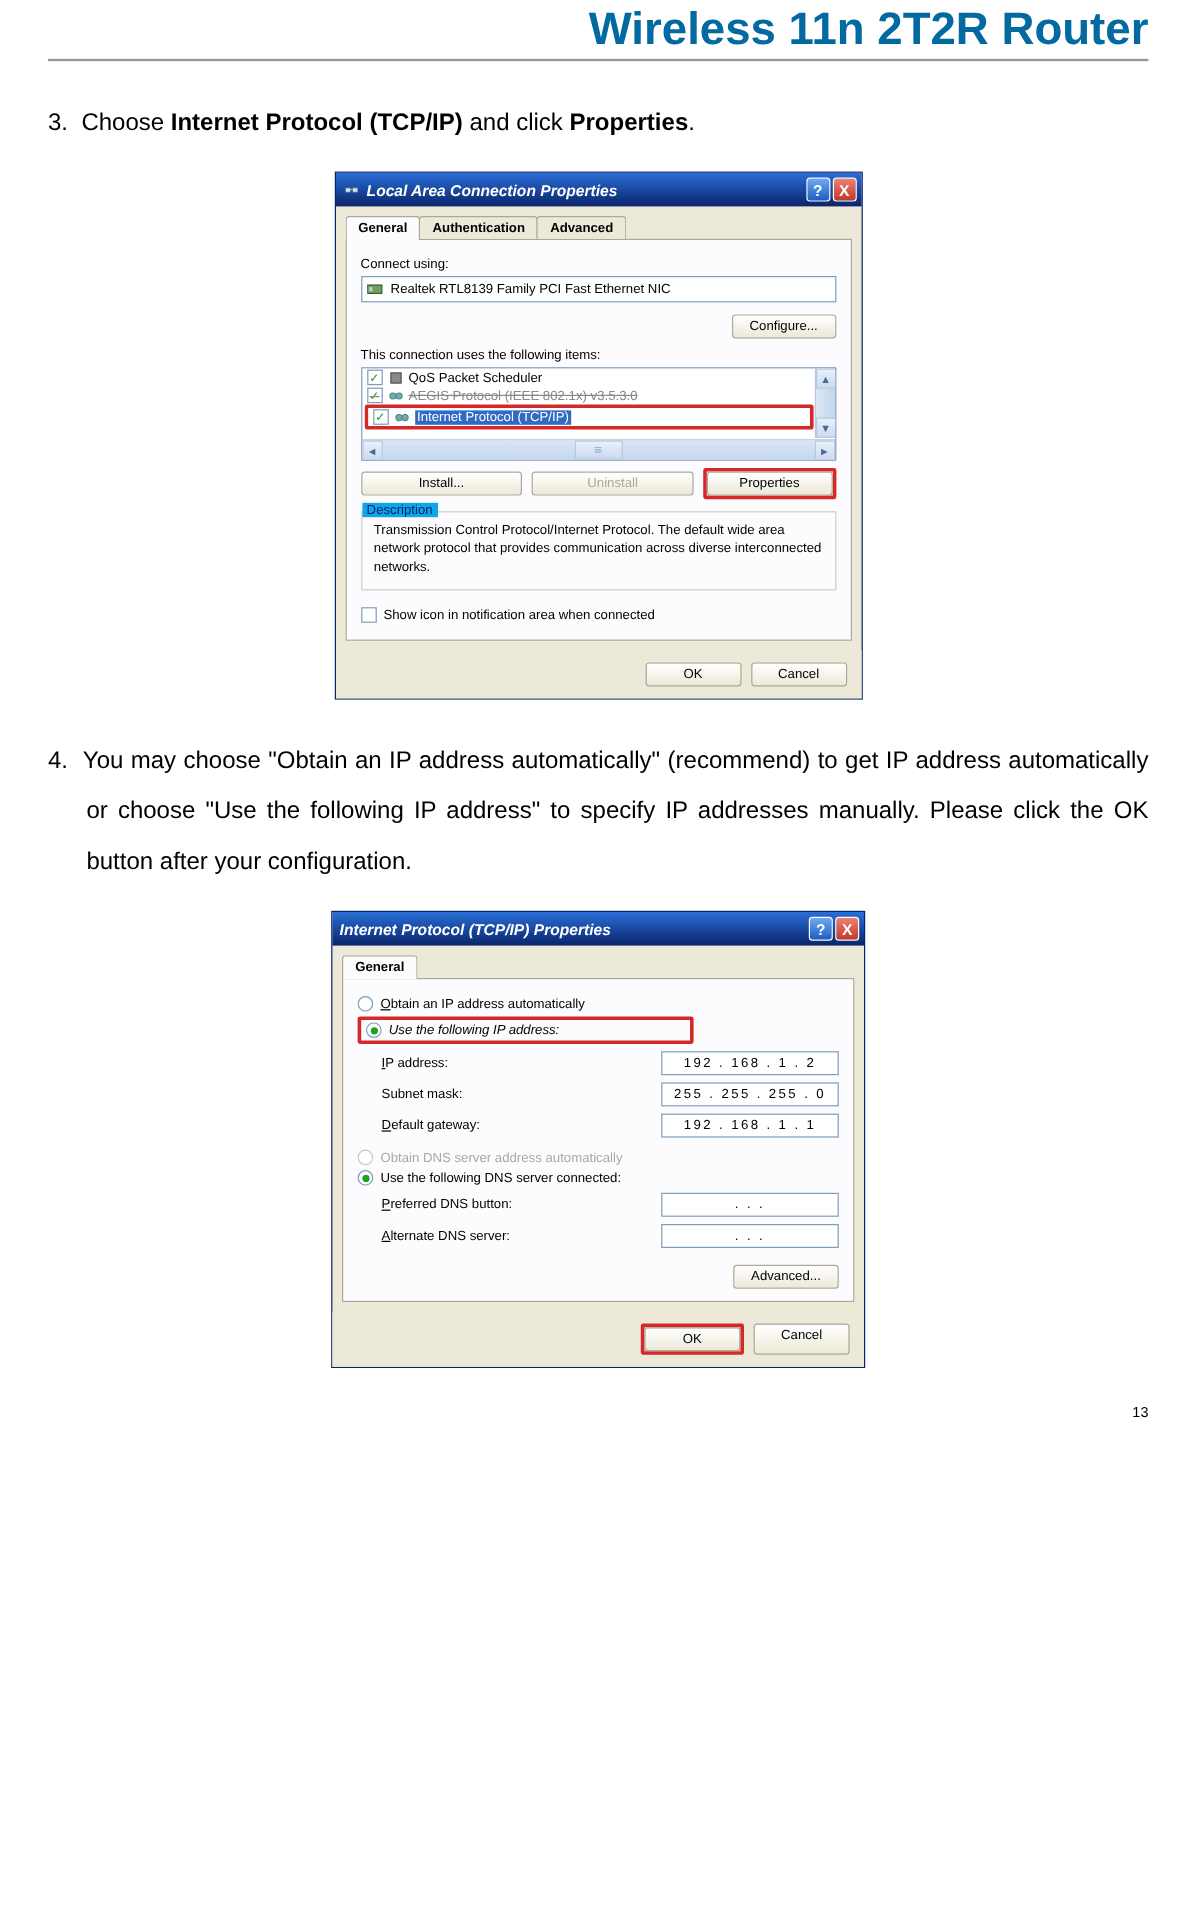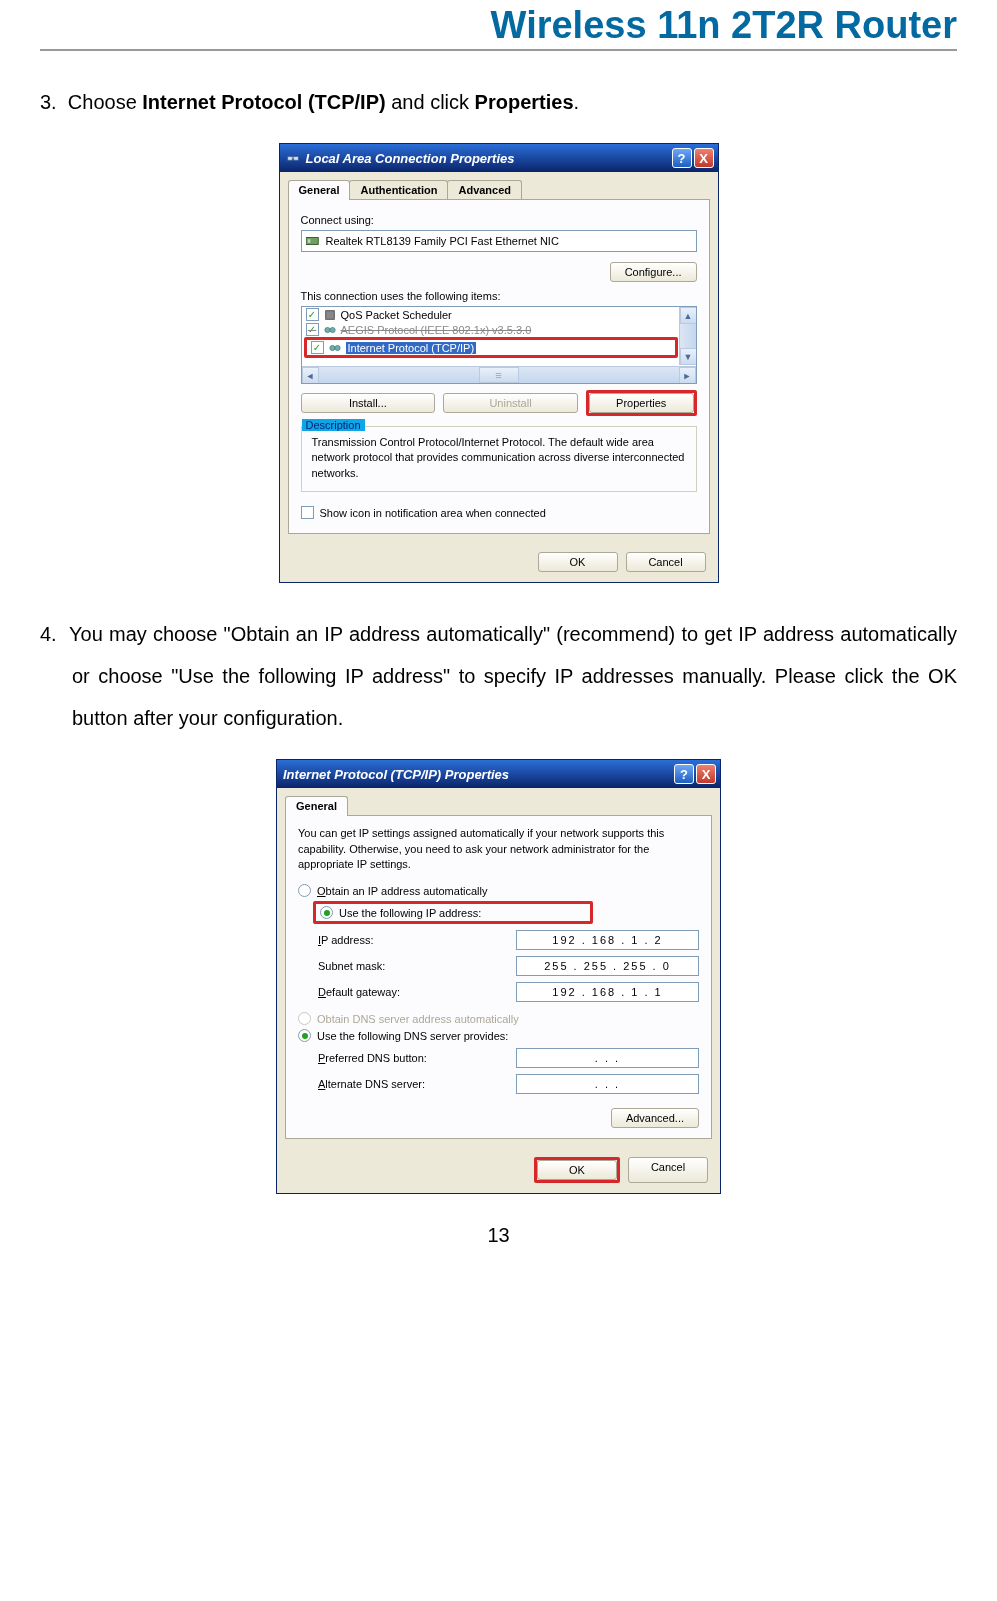--- a/index.html
+++ b/index.html
@@ -139,26 +139,26 @@
     background:#ece9d8;
   }
   .radio { width:13px; height:13px; border:1px solid #7f9db9; border-radius:50%; display:inline-flex; align-items:center; justify-content:center; background:#fff;}
   .radio.on::after { content:""; width:6px; height:6px; background:#21a121; border-radius:50%;}
   .radio.off.disabled { border-color:#c8c8c0;}
   .row { display:flex; align-items:center; gap:6px; margin:4px 0;}
   .ipgrid { display:flex; flex-direction:column; gap:6px; margin:6px 0 10px 20px;}
   .iprow { display:flex; align-items:center; justify-content:space-between;}
   .iplabel { width:160px; }
   .ipfield {
-    width:183px; height:20px; border:1px solid #7f9db9; background:#fff;
+    width:148px; height:20px; border:1px solid #7f9db9; background:#fff;
     text-align:center; letter-spacing:2px; display:flex; align-items:center; justify-content:center;
   }
   .disabled-text { color:#aca899; }
   .underline-first::first-letter { text-decoration: underline; }
-  .page-num { text-align:center; font-size:20px; margin-top:14px;}
+  .page-num { text-align:right; font-size:12px; margin-top:14px;}
   .nic-icon {
     width:14px; height:12px; display:inline-block;
   }
 </style>
 </head>
 <body>
 
 <div class="page">
   <div class="header-title">Wireless 11n 2T2R Router</div>
   <hr class="header-rule">
@@ -276,27 +276,26 @@
         </div>
         <div class="titlebar-btns">
           <div class="titlebar-btn help-btn">?</div>
           <div class="titlebar-btn close-btn">X</div>
         </div>
       </div>
       <div class="tabstrip">
         <div class="tab active">General</div>
       </div>
       <div class="tabpanel">
-        <div class="desc-text" style="margin-bottom:12px;">You can get IP settings assigned automatically if your network supports this capability. Otherwise, you need to ask your network administrator for the appropriate IP settings.</div>
 
         <div class="row">
           <span class="radio"></span>
           <span class="underline-first">Obtain an IP address automatically</span>
         </div>
-        <div class="red-box" style="width:280px; margin:2px 15px;">
+        <div class="red-box" style="width:280px; margin:2px 0;font-style:italic;">
           <div class="row" style="margin:2px 4px;">
             <span class="radio on"></span>
             <span>Use the following IP address:</span>
           </div>
         </div>
         <div class="ipgrid">
           <div class="iprow">
             <span class="iplabel underline-first">IP address:</span>
             <span class="ipfield">192 . 168 .   1   .   2</span>
           </div>
@@ -309,21 +308,21 @@
             <span class="ipfield">192 . 168 .   1   .   1</span>
           </div>
         </div>
 
         <div class="row disabled-text">
           <span class="radio off disabled"></span>
           <span>Obtain DNS server address automatically</span>
         </div>
         <div class="row">
           <span class="radio on"></span>
-          <span>Use the following DNS server provides:</span>
+          <span>Use the following DNS server connected:</span>
         </div>
         <div class="ipgrid">
           <div class="iprow">
             <span class="iplabel underline-first">Preferred DNS button:</span>
             <span class="ipfield">.       .       .</span>
           </div>
           <div class="iprow">
             <span class="iplabel underline-first">Alternate DNS server:</span>
             <span class="ipfield">.       .       .</span>
           </div>

